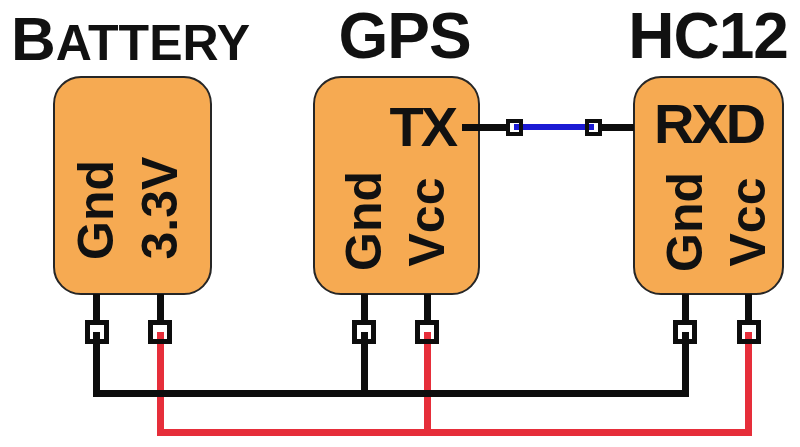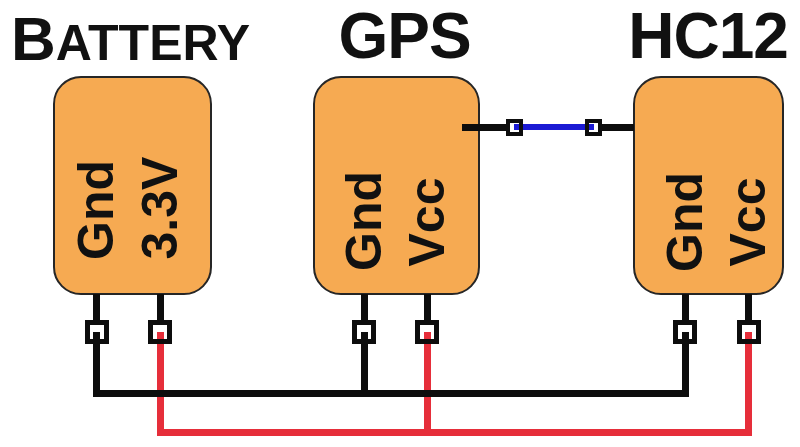--- a/index.html
+++ b/index.html
@@ -142,20 +142,22 @@
   <div class="module gps-box"></div>
   <div class="module hc12-box"></div>
 
   <div class="pin-label bat-gnd-label">Gnd</div>
   <div class="pin-label bat-pwr-label">3.3V</div>
   <div class="pin-label gps-gnd-label">Gnd</div>
   <div class="pin-label gps-pwr-label">Vcc</div>
   <div class="pin-label hc-gnd-label">Gnd</div>
   <div class="pin-label hc-pwr-label">Vcc</div>
 
+  <div class="tx-label">TX</div>
+  <div class="rxd-label">RXD</div>
 
   <div class="wire tx-stub-left"></div>
   <div class="wire blue data-wire"></div>
   <div class="wire tx-stub-right"></div>
   <div class="conn data data-conn-1"></div>
   <div class="conn data data-conn-2"></div>
 
   <div class="wire v bat-gnd-up"></div>
   <div class="wire v bat-gnd-dn"></div>
   <div class="wire v bat-pwr-up"></div>

